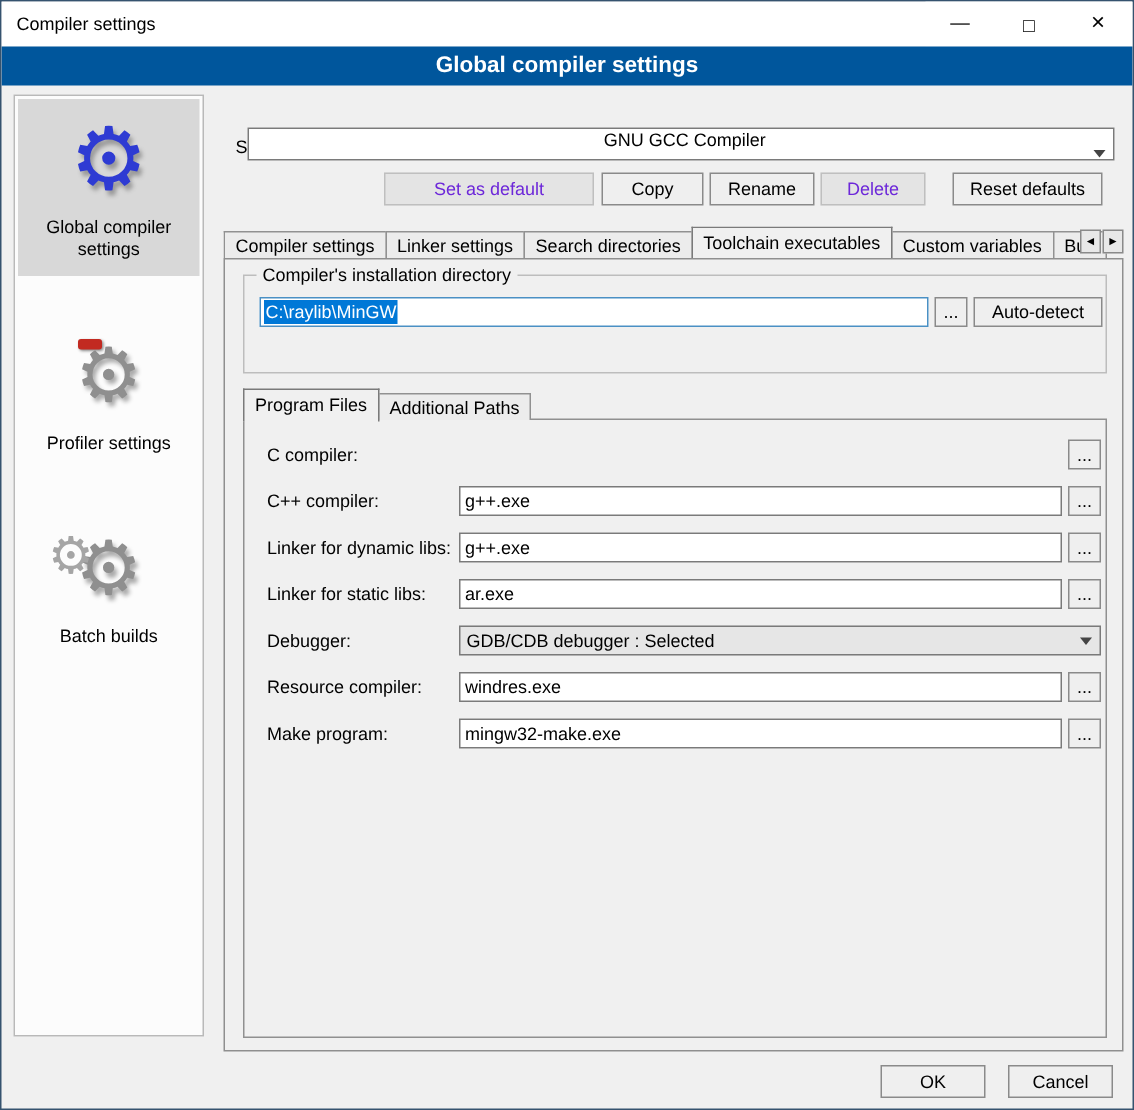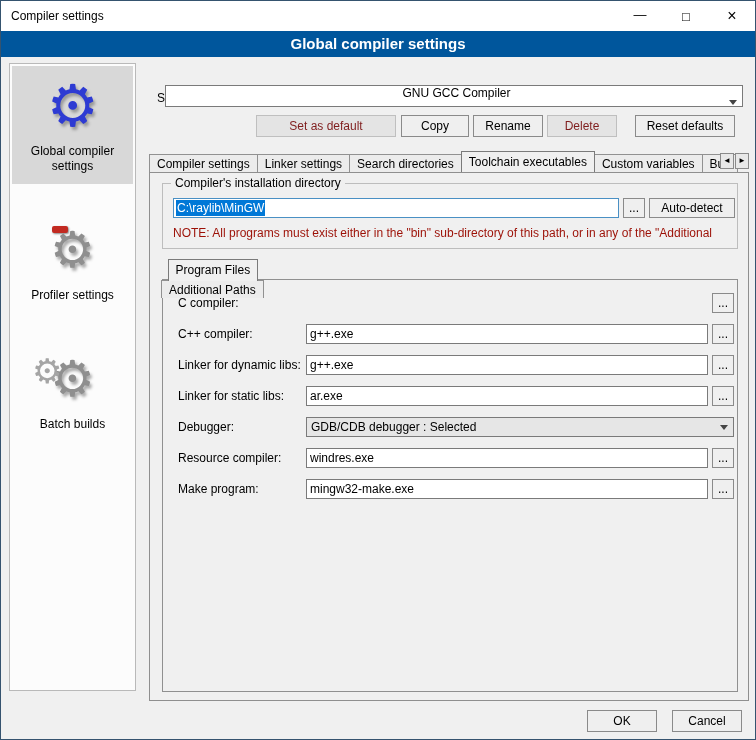--- a/index.html
+++ b/index.html
@@ -60,21 +60,21 @@
     display: flex; align-items: center; padding-left: 5px; cursor: default;
   }
   .combo .arrow-box { margin-left: auto; width: 18px; display: flex; align-items: center; justify-content: center; align-self: stretch; }
   .tri-down { width: 0; height: 0; border-left: 4px solid transparent; border-right: 4px solid transparent; border-top: 5px solid #444; }
   #compiler-combo { left: 164px; top: 84px; width: 578px; flex-direction: column; }
 
   .btn {
     position: absolute; height: 22px; background: #efefef; border: 1px solid #8a8a8a;
     font-family: inherit; font-size: 12px; text-align: center; cursor: default;
   }
-  .btn.disabled { color: #7f1d1d; background: #e4e4e4; border-color: #bfbfbf; }
+  .btn.disabled { color: #6d28d9; background: #e4e4e4; border-color: #bfbfbf; }
   #btn-set-default { left: 255px; top: 114px; width: 140px; }
   #btn-copy       { left: 400px; top: 114px; width: 68px; }
   #btn-rename     { left: 472px; top: 114px; width: 70px; }
   #btn-delete     { left: 546px; top: 114px; width: 70px; }
   #btn-reset      { left: 634px; top: 114px; width: 100px; }
 
   
   .tabbar {
     position: absolute; left: 148px; top: 150px; width: 600px; height: 21px;
     display: flex; align-items: flex-end; z-index: 5; overflow: hidden;
@@ -114,21 +114,21 @@
   }
   #install-browse { left: 460px; top: 14px; width: 22px; }
   #autodetect-btn { left: 486px; top: 14px; width: 86px; }
   .note {
     position: absolute; left: 10px; top: 42px; width: 562px;
     color: #9c1006; white-space: nowrap; overflow: hidden;
   }
 
   
   .inner-tabbar {
-    position: absolute; left: 12px; top: 86px; height: 21px; display: flex; align-items: center; z-index: 5; flex-direction: column;
+    position: absolute; left: 12px; top: 86px; height: 21px; display: flex; align-items: flex-end; z-index: 5;
   }
   .inner-panel {
     position: absolute; left: 12px; top: 106px; width: 576px; height: 413px;
     background: #f0f0f0; border: 1px solid #909090; padding-top: 13px;
   }
 
   
   .frow { position: relative; height: 21px; margin: 0 0 10px 0; }
   .frow .flabel { position: absolute; left: 15px; top: 3px; }
   .frow .finput {
@@ -221,21 +221,20 @@
 
 <div class="panel">
 
   <div class="groupbox">
     <span class="legend">Compiler's installation directory</span>
     <div class="textbox">
       <span class="sel">C:\raylib\MinGW</span>
     </div>
     <button class="mini-btn" id="install-browse">...</button>
     <button class="mini-btn" id="autodetect-btn">Auto-detect</button>
-    <div class="note">NOTE: All programs must exist either in the "bin" sub-directory of this path, or in any of the "Additional</div>
   </div>
 
   <div class="inner-tabbar">
     <div class="tab active">Program Files</div>
     <div class="tab">Additional Paths</div>
   </div>
 
   <div class="inner-panel">
 
     <div class="frow">

